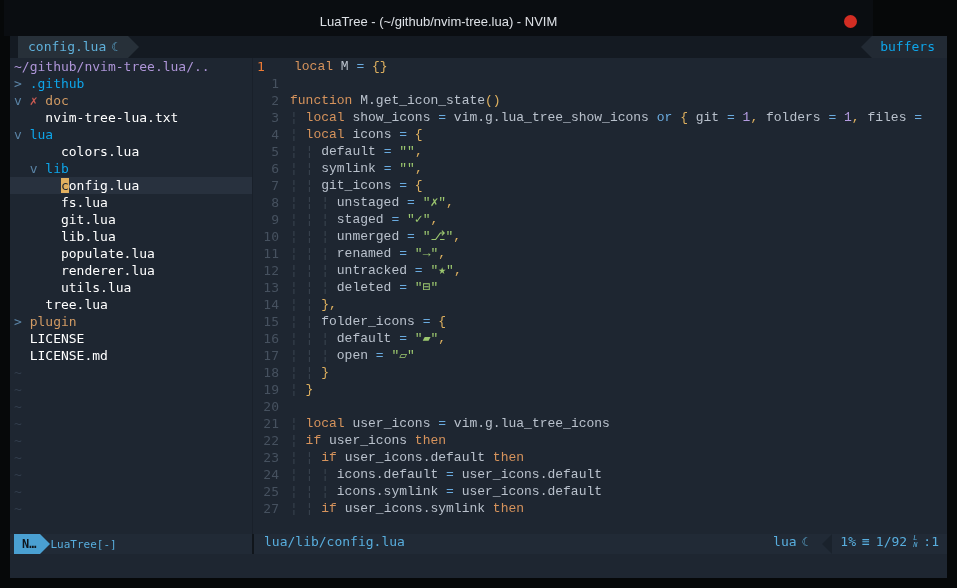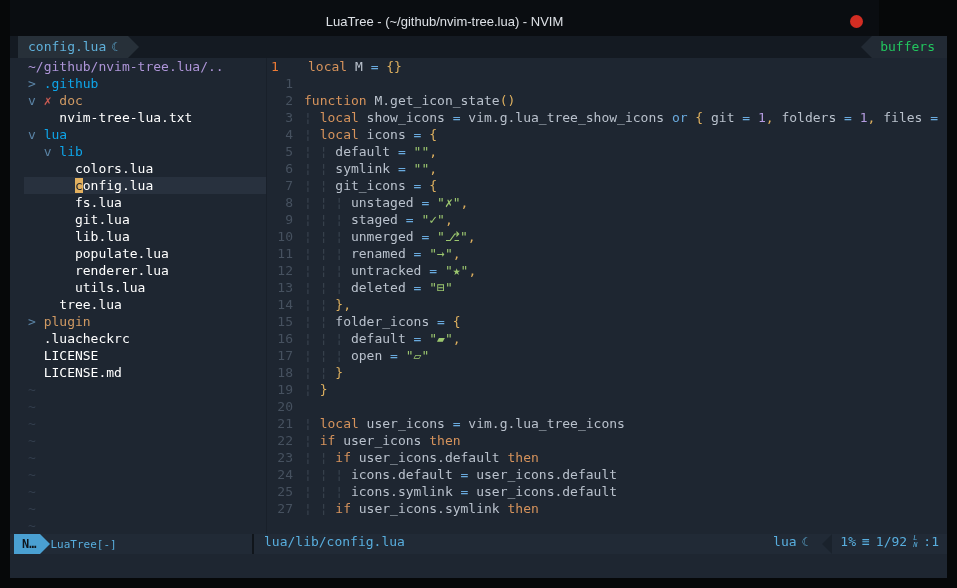--- a/index.html
+++ b/index.html
@@ -1,58 +1,58 @@
 <!DOCTYPE html>
 <html><head>
 <meta charset="utf-8">
 <style>
   html,body{margin:0;padding:0;}
   body{
     width:957px;height:588px;background:#060809;position:relative;
     font-family:"DejaVu Sans Mono",monospace;overflow:hidden;
   }
   
-  .titlebar{position:absolute;left:10px;top:0;width:869px;height:36px;background:#0a0d11;}
+  .titlebar{position:absolute;left:4px;top:0;width:869px;height:36px;background:#0a0d11;}
   .titlebar .wtitle{
     position:absolute;left:0;right:0;top:14px;text-align:center;
     font-family:"Liberation Sans",sans-serif;font-size:13px;color:#dde1e6;
   }
   .closebtn{position:absolute;right:16px;top:15px;width:13px;height:13px;border-radius:50%;background:#d22d23;}
   
   .term{position:absolute;left:10px;top:36px;width:937px;height:542px;background:#1e2631;}
   
   .tabline{height:22px;background:#141a22;display:flex;align-items:stretch;overflow:hidden;}
   .tab{margin-left:8px;background:#273039;color:#5fb0da;font-size:13px;line-height:22px;
        padding:0 6px 0 10px;display:flex;align-items:center;gap:5px;}
   .tab-arrow{width:0;height:0;border-top:11px solid transparent;border-bottom:11px solid transparent;border-left:11px solid #273039;}
   .tab-spacer{flex:1;}
   .buf-arrow{width:0;height:0;border-top:11px solid transparent;border-bottom:11px solid transparent;border-right:11px solid #222a34;}
-  .buf-seg{background:#222a34;color:#22c55e;font-size:13px;line-height:22px;padding:0 12px 0 8px;}
+  .buf-seg{background:#222a34;color:#0ea5e9;font-size:13px;line-height:22px;padding:0 12px 0 8px;}
   .moon{color:#5fb0da;font-family:"DejaVu Sans",sans-serif;font-size:12px;}
   
-  .main{height:476px;display:flex;margin-left:14px;}
+  .main{height:476px;display:flex;}
   .tree{width:242px;overflow:hidden;}
   .editor{flex:1;overflow:hidden;border-left:1px solid #19202a;}
   .trow,.crow{height:17px;line-height:17px;font-size:13px;white-space:pre;}
   .trow{padding-left:4px;}
   .trow.cl{background:#28313e;}
   
   .sg-rt{color:#ae95d8;}
   .sg-dir{color:#0ea5e9;}
   .sg-or{color:#d19a63;}
   .sg-ar{color:#5b84a6;}
   .sg-gx{color:#cc5b52;}
   .sg-fi{color:#ffffff;}
   .sg-td{color:#323d4c;}
   .sg-cu{background:#e2b05f;color:#20262e;}
   
   .crow{display:flex;}
   .gut{width:26px;flex:0 0 26px;text-align:right;padding-right:2px;color:#46515f;}
   .gut.cur{text-align:left;padding-left:4px;color:#ee7b35;}
-  .ctext{margin-left:9px;}
+  .ctext{margin-left:9px;font-family:Liberation Mono, monospace;}
   .sg-tx{color:#b9c1cc;}
   .sg-kw{color:#d6935c;}
   .sg-op{color:#6aabdf;}
   .sg-pu{color:#deb05f;}
   .sg-st{color:#9cc76f;}
   .sg-nu{color:#b49be0;}
   .sg-gd{color:#39434f;}
   
   .statusbar{height:20px;display:flex;background:#10151b;}
   .sl-left{width:242px;flex:0 0 242px;background:#212a36;display:flex;align-items:center;margin-right:2px;}
@@ -89,32 +89,31 @@
     <div class="buf-seg">buffers</div>
   </div>
 
   <div class="main">
     <div class="tree" id="tree">
         <div class="trow"><span class="sg-rt">~/github/nvim-tree.lua/..</span></div>
         <div class="trow"><span class="sg-ar">&gt; </span><span class="sg-dir">.github</span></div>
         <div class="trow"><span class="sg-ar">v </span><span class="sg-gx">✗ </span><span class="sg-or">doc</span></div>
         <div class="trow"><span class="sg-fi">    nvim-tree-lua.txt</span></div>
         <div class="trow"><span class="sg-ar">v </span><span class="sg-dir">lua</span></div>
+        <div class="trow"><span class="sg-fi">      colors.lua</span></div>
         <div class="trow"><span class="sg-fi">  </span><span class="sg-ar">v </span><span class="sg-dir">lib</span></div>
-        <div class="trow"><span class="sg-fi">      colors.lua</span></div>
         <div class="trow cl"><span class="sg-fi">      </span><span class="sg-cu">c</span><span class="sg-fi">onfig.lua</span></div>
         <div class="trow"><span class="sg-fi">      fs.lua</span></div>
         <div class="trow"><span class="sg-fi">      git.lua</span></div>
         <div class="trow"><span class="sg-fi">      lib.lua</span></div>
         <div class="trow"><span class="sg-fi">      populate.lua</span></div>
         <div class="trow"><span class="sg-fi">      renderer.lua</span></div>
         <div class="trow"><span class="sg-fi">      utils.lua</span></div>
         <div class="trow"><span class="sg-fi">    tree.lua</span></div>
         <div class="trow"><span class="sg-ar">&gt; </span><span class="sg-or">plugin</span></div>
-        <div class="trow"><span class="sg-fi">  .luacheckrc</span></div>
         <div class="trow"><span class="sg-fi">  LICENSE</span></div>
         <div class="trow"><span class="sg-fi">  LICENSE.md</span></div>
         <div class="trow"><span class="sg-td">~</span></div>
         <div class="trow"><span class="sg-td">~</span></div>
         <div class="trow"><span class="sg-td">~</span></div>
         <div class="trow"><span class="sg-td">~</span></div>
         <div class="trow"><span class="sg-td">~</span></div>
         <div class="trow"><span class="sg-td">~</span></div>
         <div class="trow"><span class="sg-td">~</span></div>
         <div class="trow"><span class="sg-td">~</span></div>

